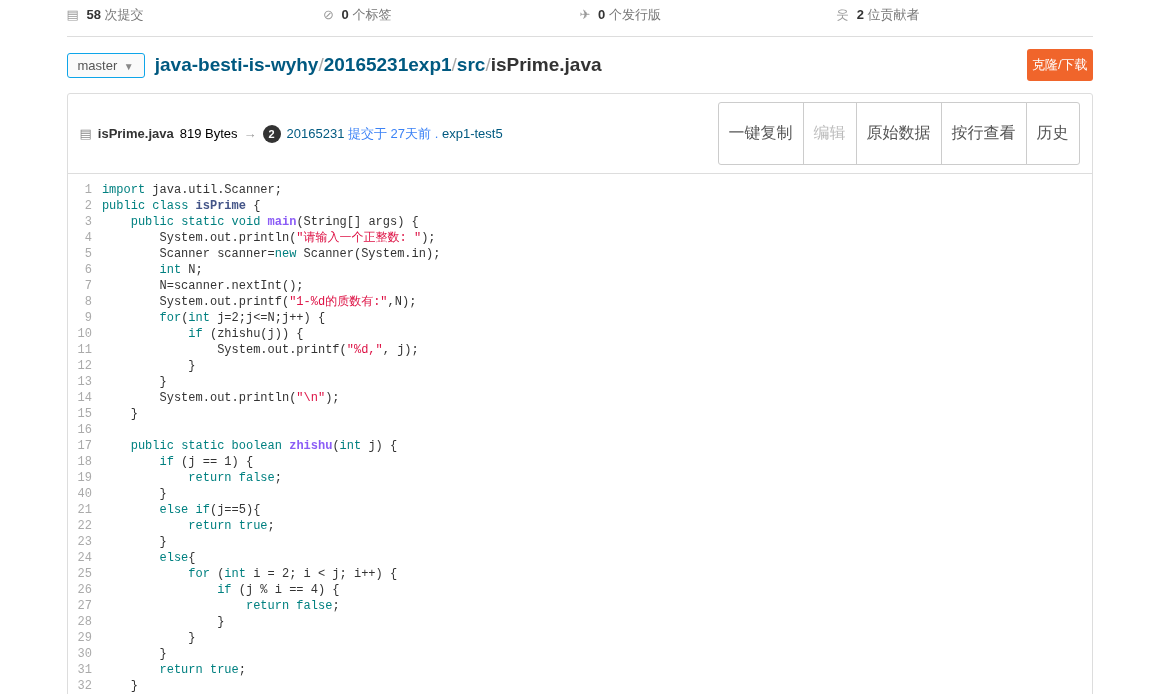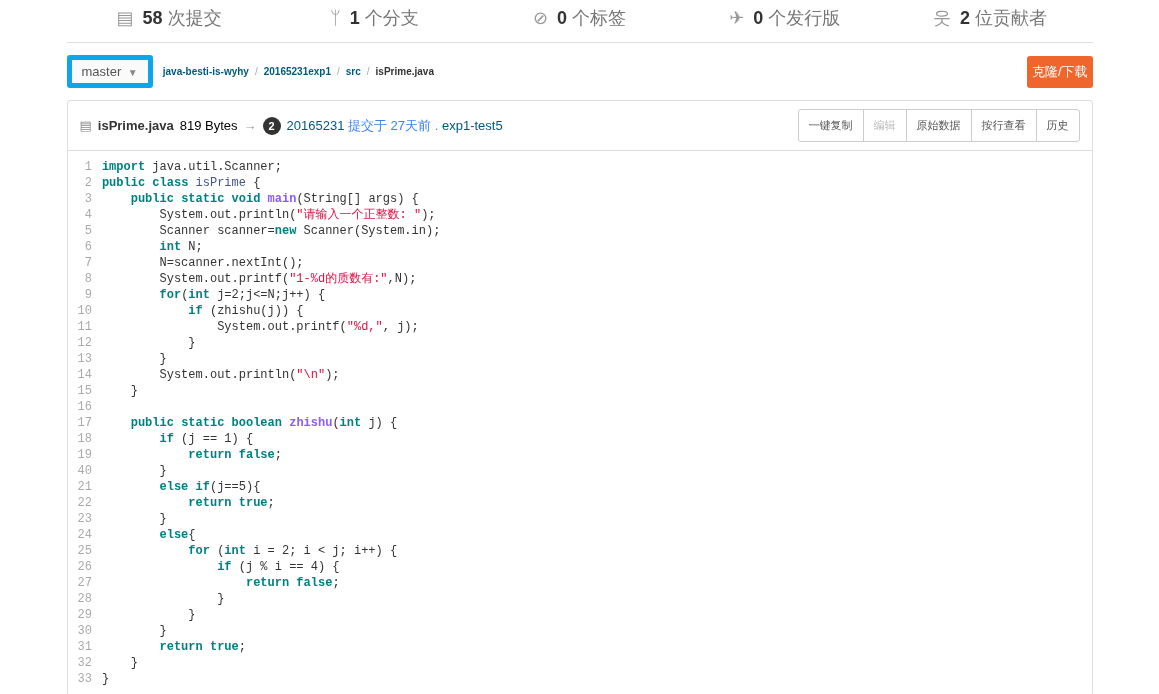--- a/index.html
+++ b/index.html
@@ -1,70 +1,65 @@
 <!DOCTYPE html>
 <html><head>
 <meta charset="utf-8">
 <style>
 *{box-sizing:border-box;margin:0;padding:0}
 body{font-family:"Microsoft YaHei","Helvetica Neue",Arial,sans-serif;font-size:14px;color:#333;background:#fff}
 .container{max-width:1050px;margin:0 auto;padding:0 12px}
 .stats-bar{display:flex;border-bottom:1px solid #ddd;padding:6px 0 12px}
-.stat{flex:1;text-align:center;color:#777;font-size:18px}
+.stat{flex:1;text-align:left;color:#777;font-size:13px}
 .stat strong{color:#333;font-weight:700}
 .stat .ico{margin-right:4px;color:#999}
 .nav-row{display:flex;align-items:center;padding:12px 0;gap:10px}
-.branch-btn{border:5px solid #0ea5e9;background:#fafafa;padding:4px 10px;border-radius:3px;font-size:13px;color:#555;cursor:pointer}
+.branch-btn{border:1px solid #0ea5e9;background:#fafafa;padding:4px 10px;border-radius:3px;font-size:13px;color:#555;cursor:pointer}
 .branch-btn .caret{font-size:10px;margin-left:3px;color:#888}
-.breadcrumb{display:flex;align-items:center;font-size:10px;font-weight:600;gap:6px}
+.breadcrumb{display:flex;align-items:center;font-size:19px;font-weight:600;}
 .breadcrumb a{color:#005980;text-decoration:none}
 .breadcrumb .sep{color:#aaa;font-weight:400}
 .breadcrumb .current{color:#333}
 .clone-btn{margin-left:auto;background:#f0652b;color:#fff;border:none;padding:7px 5px;border-radius:3px;font-size:13px;cursor:pointer}
 .file-box{border:1px solid #ddd;border-radius:3px;margin-bottom:20px}
 .file-header{display:flex;align-items:center;padding:8px 12px;border-bottom:1px solid #ddd;font-size:13px}
 .file-ico{margin-right:6px;color:#888}
 .file-name{font-weight:600;color:#333}
 .file-size{color:#000000;margin-left:6px}
 .arrow{color:#999;margin:0 6px}
 .badge{display:inline-flex;align-items:center;justify-content:center;width:18px;height:18px;border-radius:50%;background:#333;color:#fff;font-size:11px;font-weight:600;margin-right:6px}
 .commit-link{color:#005980;text-decoration:none}
 .commit-txt{color:#3b82f6}
 .commit-msg{color:#005980;text-decoration:none}
 .file-actions{margin-left:auto;display:flex;gap:0}
-.act-btn{border:1px solid #ccc;background:#fff;padding:8px 10px;font-size:11px;color:#555;cursor:pointer;margin-left:-1px}
+.act-btn{border:1px solid #ccc;background:#fff;padding:20px 10px;font-size:16px;color:#555;cursor:pointer;margin-left:-1px}
 .act-btn:first-child{border-radius:3px 0 0 3px;margin-left:0}
 .act-btn:last-child{border-radius:0 3px 3px 0}
 .act-btn.disabled{color:#bbb}
 .code-area{display:flex;font-family:Consolas,"Courier New",monospace;font-size:12px;line-height:16px;padding:8px 0}
 .gutter{text-align:right;color:#aaa;padding:0 10px;user-select:none;flex-shrink:0}
 .gutter div{height:16px}
 .code{flex:1;overflow-x:auto;padding-right:12px}
 .code div{height:16px;white-space:pre}
-.kw{color:#008080;font-weight:700}
-.tp{color:#458;font-weight:400}
+.kw{color:#008080;font-weight:400}
+.tp{color:#458;font-weight:700}
 .fn{color:#8b5cf6;font-weight:700}
 .st{color:#d14}
 .pl{color:#333}
 </style>
 </head>
 <body>
 
 <div class="container">
 
   <div class="stats-bar">
     <div class="stat">
       <span class="ico">▤</span>
       <strong>58</strong>
       <span>次提交</span>
-    </div>
-    <div class="stat">
-      <span class="ico">ᛘ</span>
-      <strong>1</strong>
-      <span>个分支</span>
     </div>
     <div class="stat">
       <span class="ico">⊘</span>
       <strong>0</strong>
       <span>个标签</span>
     </div>
     <div class="stat">
       <span class="ico">✈</span>
       <strong>0</strong>
       <span>个发行版</span>

